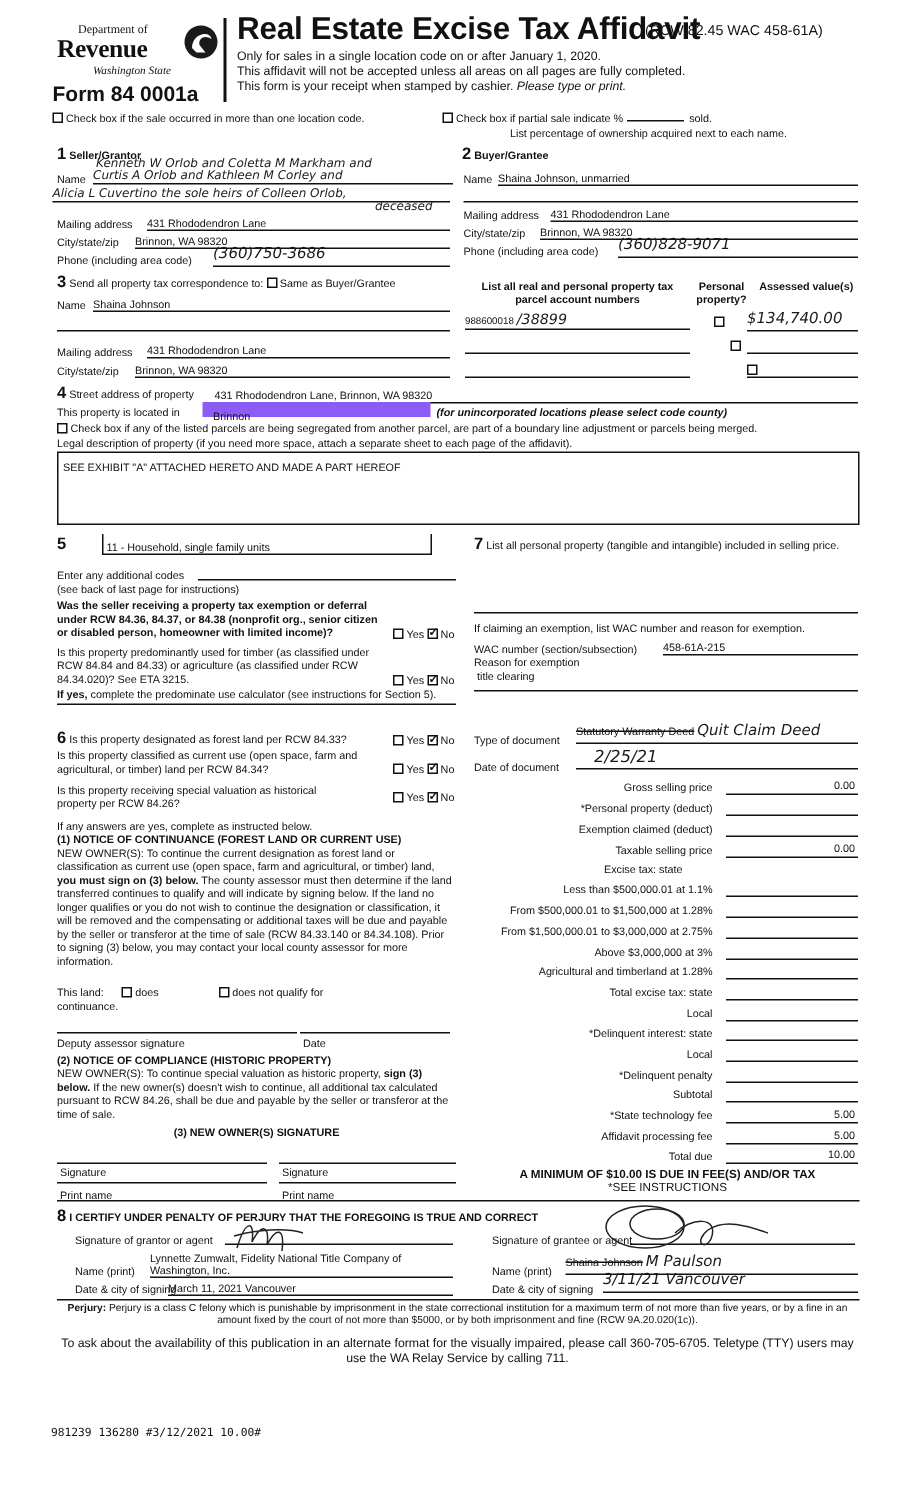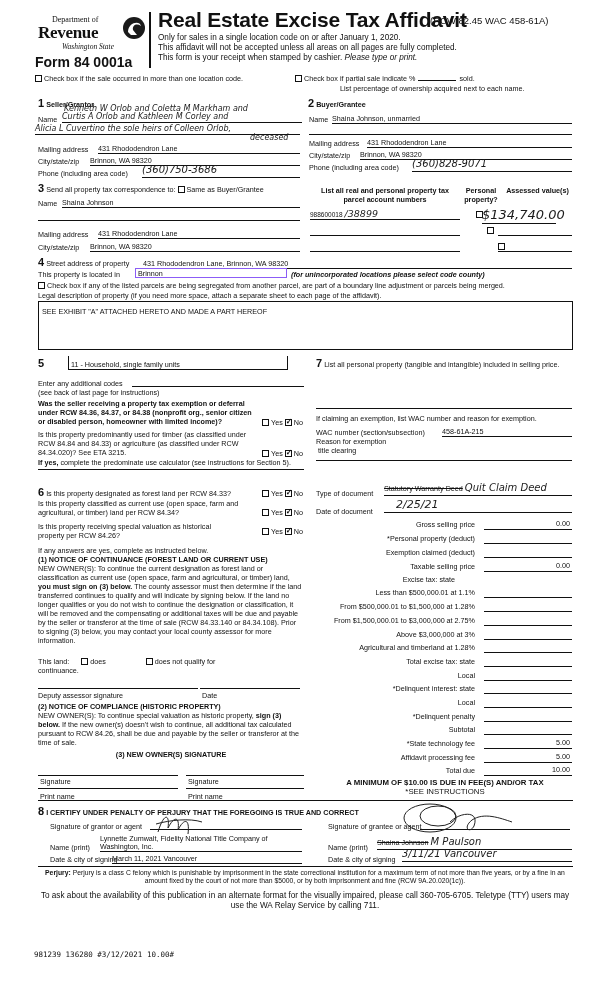--- a/index.html
+++ b/index.html
@@ -104,38 +104,38 @@
 
 <div class="abs b c" style="left:310px;top:186px;width:150px;">List all real and personal property tax parcel account numbers</div>
 <div class="abs b c" style="left:462px;top:186px;width:38px;">Personal property?</div>
 <div class="abs b c" style="left:505px;top:186px;width:65px;">Assessed value(s)</div>
 
 <div class="abs line" style="left:310px;top:208px;width:150px;height:12px;">
   <span style="font-size:6.5px;">988600018</span>
   <span class="hw" style="font-size:9.5px;">/38899</span>
 </div>
 <span class="abs box" style="left:476px;top:210px;"></span>
-<div class="abs hw line" style="left:482px;top:207px;width:74px;font-size:13px;">$134,740.00</div>
+<div class="abs hw line" style="left:498px;top:207px;width:74px;font-size:10px;">$134,740.00</div>
 
 <div class="abs line" style="left:310px;top:224px;width:150px;height:12px;"></div>
 <span class="abs box" style="left:476px;top:226px;"></span>
 <div class="abs line" style="left:498px;top:224px;width:74px;height:12px;"></div>
 
 <div class="abs line" style="left:310px;top:240px;width:150px;height:12px;"></div>
 <span class="abs box" style="left:476px;top:242px;"></span>
 <div class="abs line" style="left:498px;top:240px;width:74px;height:12px;"></div>
 
 
 <div class="abs" style="left:38px;top:256px;white-space:nowrap;">
   <span class="secnum">4</span>
   <span>Street address of property</span>
 </div>
 <div class="abs line" style="left:143px;top:259px;width:429px;">431 Rhododendron Lane, Brinnon, WA 98320</div>
 <div class="abs" style="left:38px;top:270px;">This property is located in</div>
-<div class="abs" style="left:135px;top:268px;width:152px;height:10px;border:1px solid #8b5cf6;padding-left:2px;">Brinnon</div>
+<div class="abs" style="left:135px;top:268px;width:152px;height:10px;border:5px solid #8b5cf6;padding-left:2px;">Brinnon</div>
 <div class="abs b i" style="left:291px;top:270px;white-space:nowrap;">(for unincorporated locations please select code county)</div>
 <div class="abs" style="left:38px;top:281px;white-space:nowrap;">
   <span class="box"></span><span>Check box if any of the listed parcels are being segregated from another parcel, are part of a boundary line adjustment or parcels being merged.</span>
 </div>
 <div class="abs" style="left:38px;top:291px;white-space:nowrap;">Legal description of property (if you need more space, attach a separate sheet to each page of the affidavit).</div>
 <div class="abs" style="left:38px;top:301px;width:535px;height:49px;border:1px solid #111;padding:5px 3px;">SEE EXHIBIT "A" ATTACHED HERETO AND MADE A PART HEREOF</div>
 
 
 <div class="abs secnum" style="left:38px;top:357px;">5</div>
 <div class="abs" style="left:68px;top:356px;width:220px;height:14px;border:1px solid #111;border-top:none;padding:4px 2px 0;">11 - Household, single family units</div>

